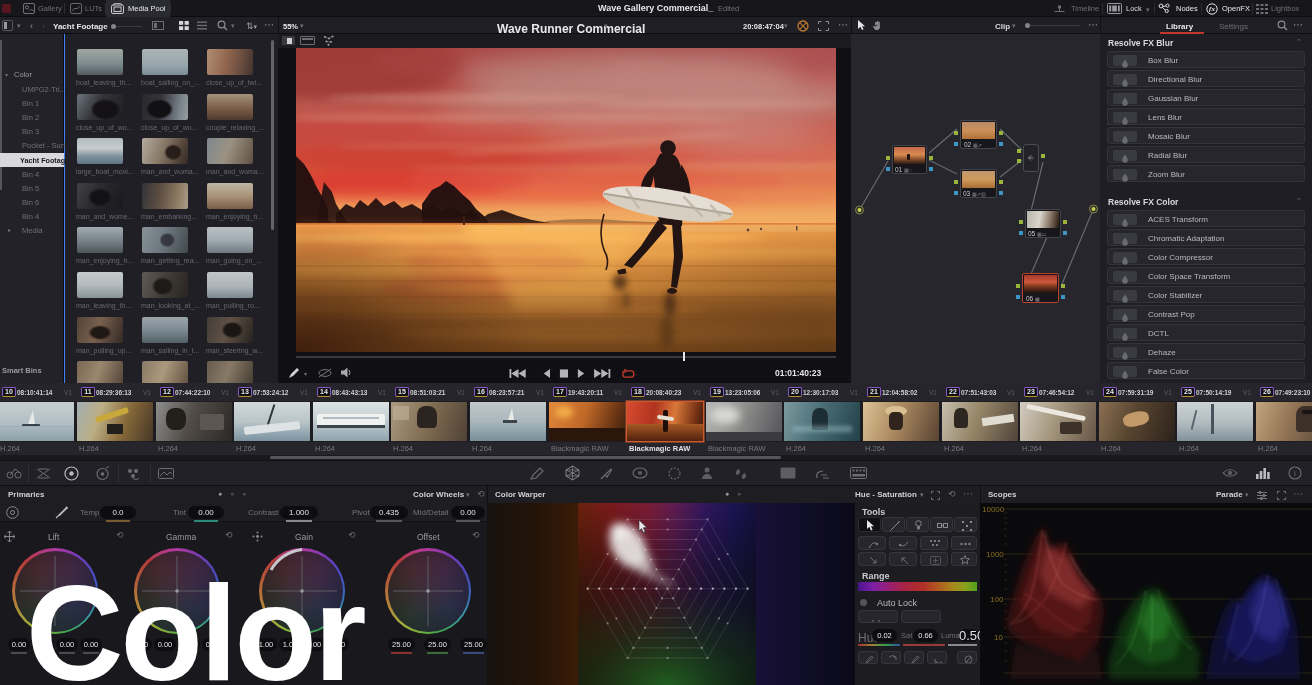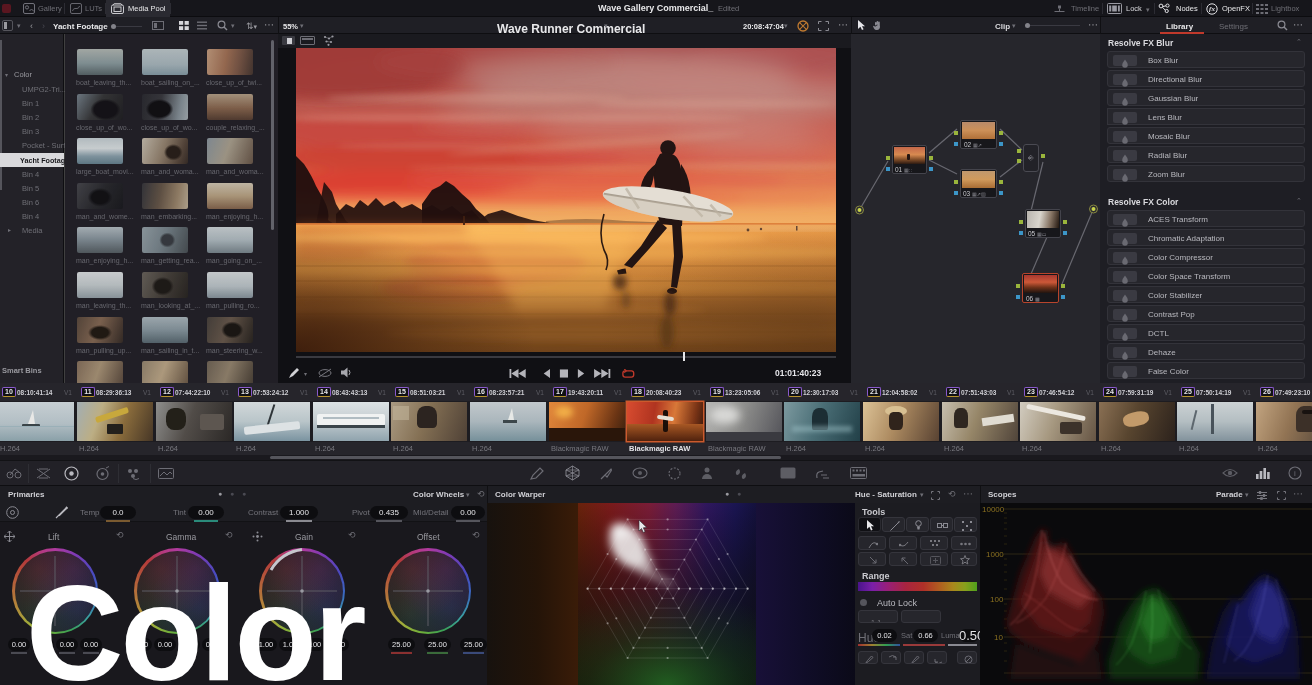--- a/index.html
+++ b/index.html
@@ -1,19 +1,19 @@
 <!DOCTYPE html>
 <html><head>
 <meta charset="utf-8">
 <style>
 *{margin:0;padding:0;box-sizing:border-box}
 html,body{width:1312px;height:685px;overflow:hidden;background:#101014}
 body{font-family:"Liberation Sans",sans-serif;color:#c8c8cc;-webkit-font-smoothing:antialiased}
 .abs{position:absolute}
-#app{position:absolute;top:0;left:0;width:1312px;height:507px;background:#404040}
+#app{position:absolute;top:0;left:0;width:1312px;height:507px;background:#3b82f6}
 .dim{color:#6f6f76}
 .mid{color:#9a9aa0}
 .bright{color:#d9d9dd}
 .w{color:#e8e8ea}
 
 #topbar{position:absolute;top:0;left:0;width:1312px;height:17px;background:#16161b;border-bottom:1px solid #0c0c0f}
 .tbtab{position:absolute;top:0;height:17px;line-height:17px;font-size:7.5px}
 .tbsep{position:absolute;top:3px;width:1px;height:11px;background:#2c2c33}
 
 #row2{position:absolute;top:17px;left:0;width:1312px;height:17px;background:#1f1f25;border-bottom:1px solid #0e0e11}

